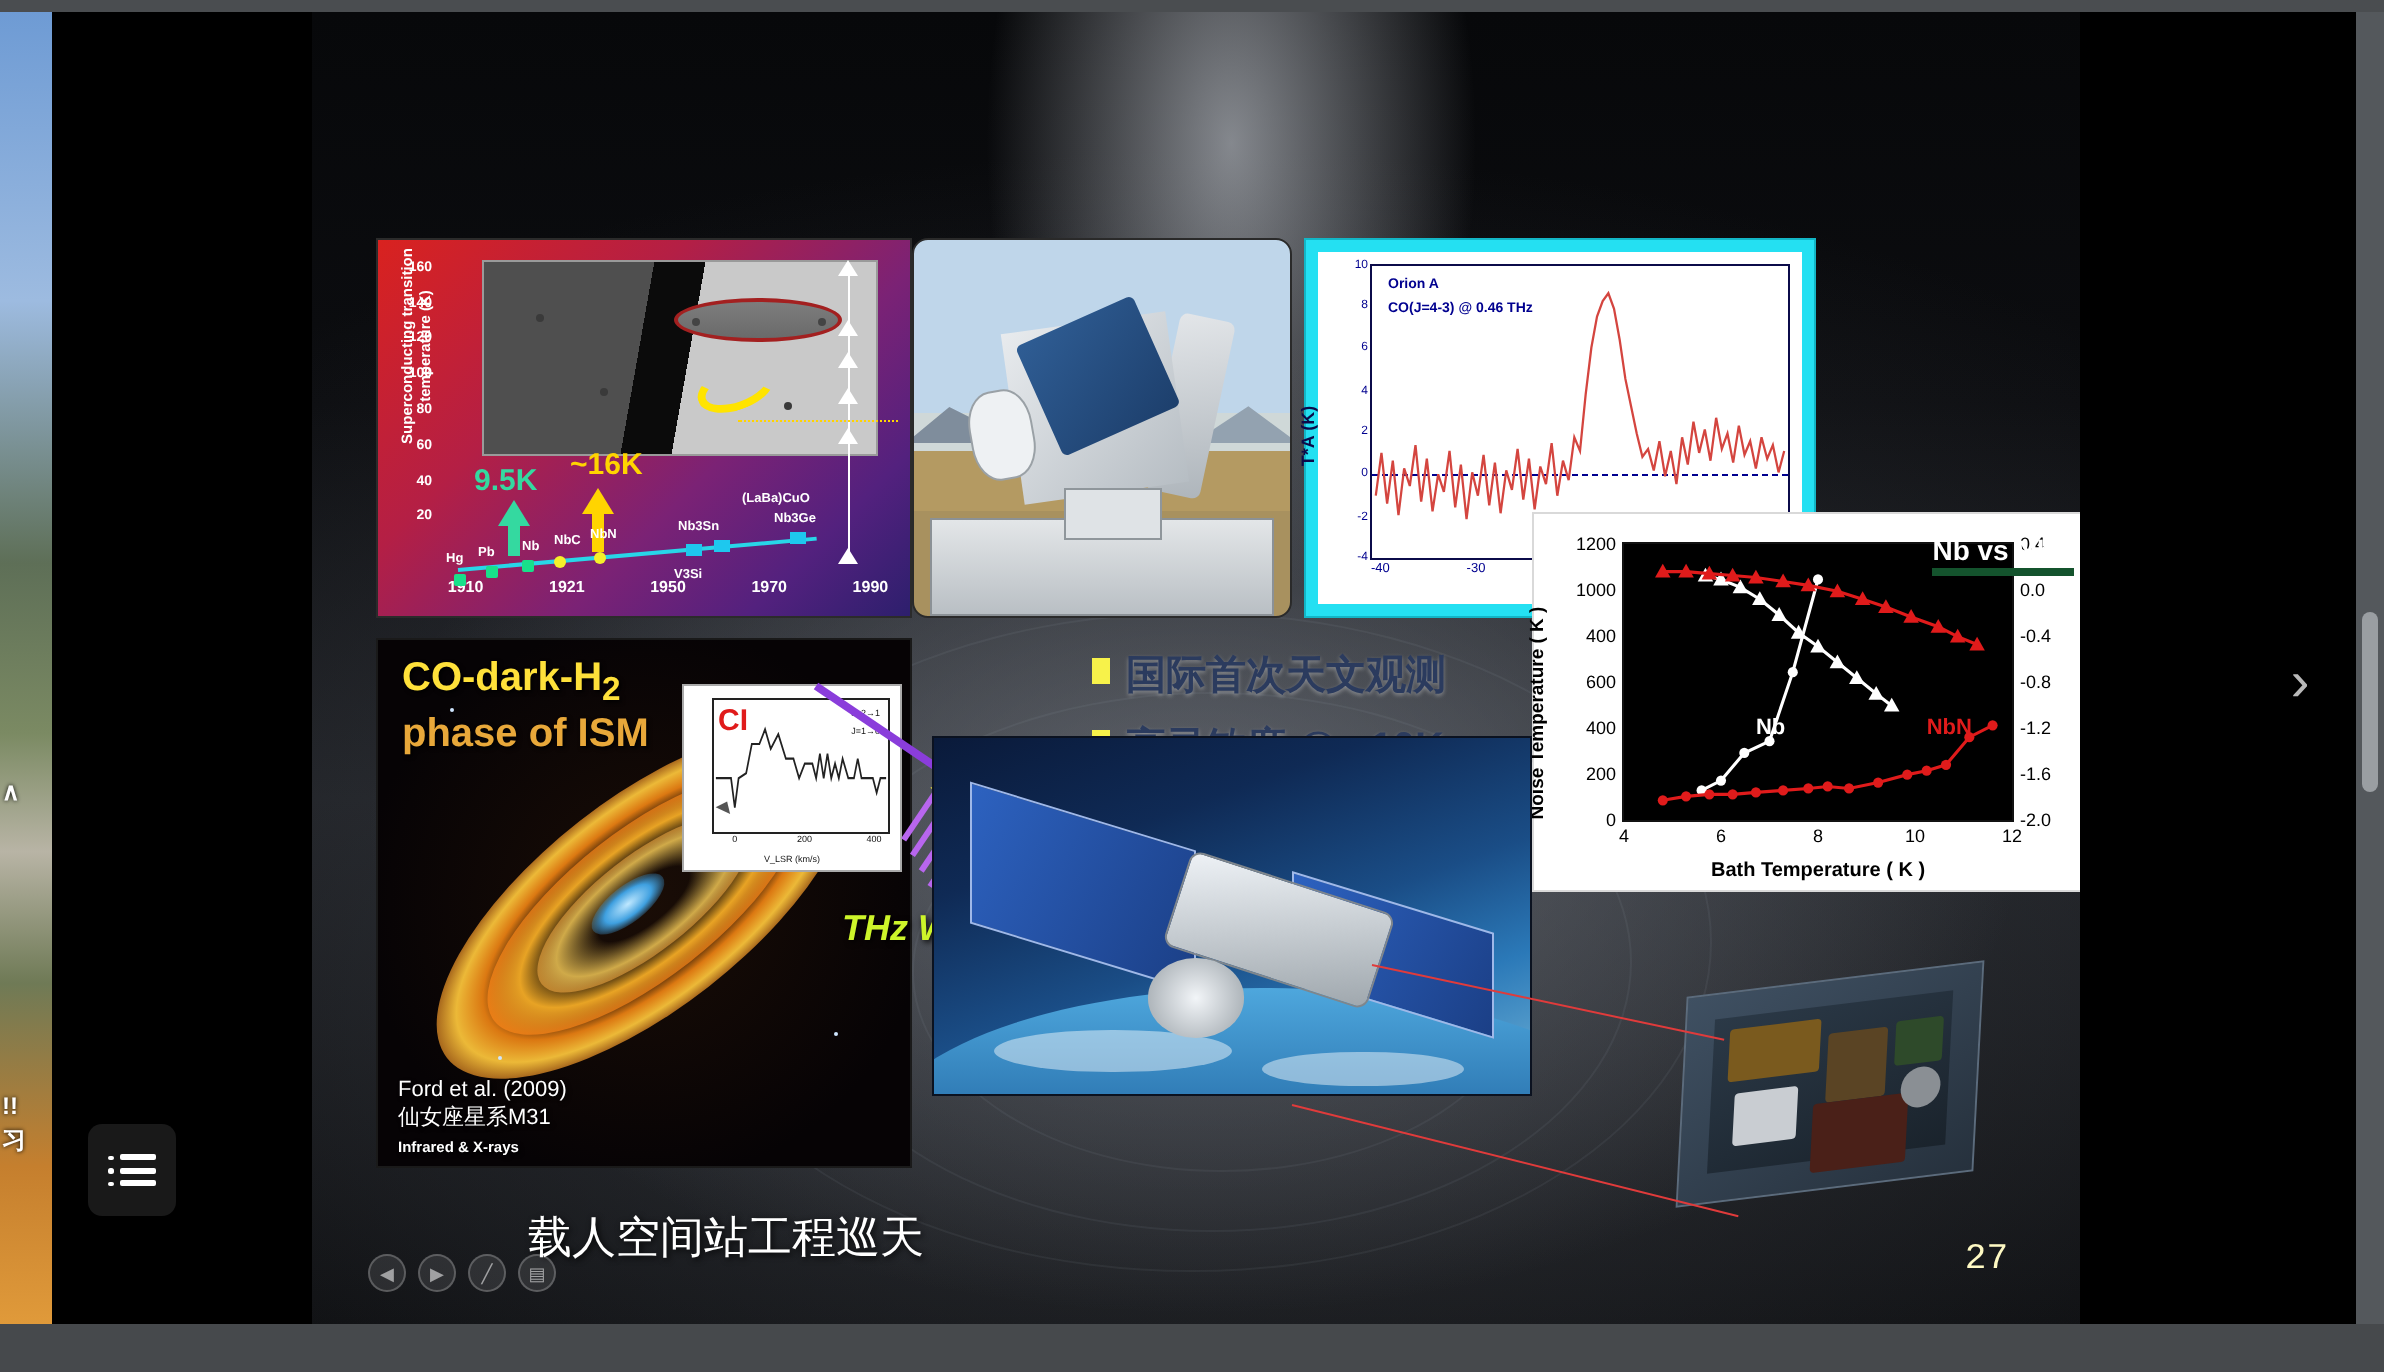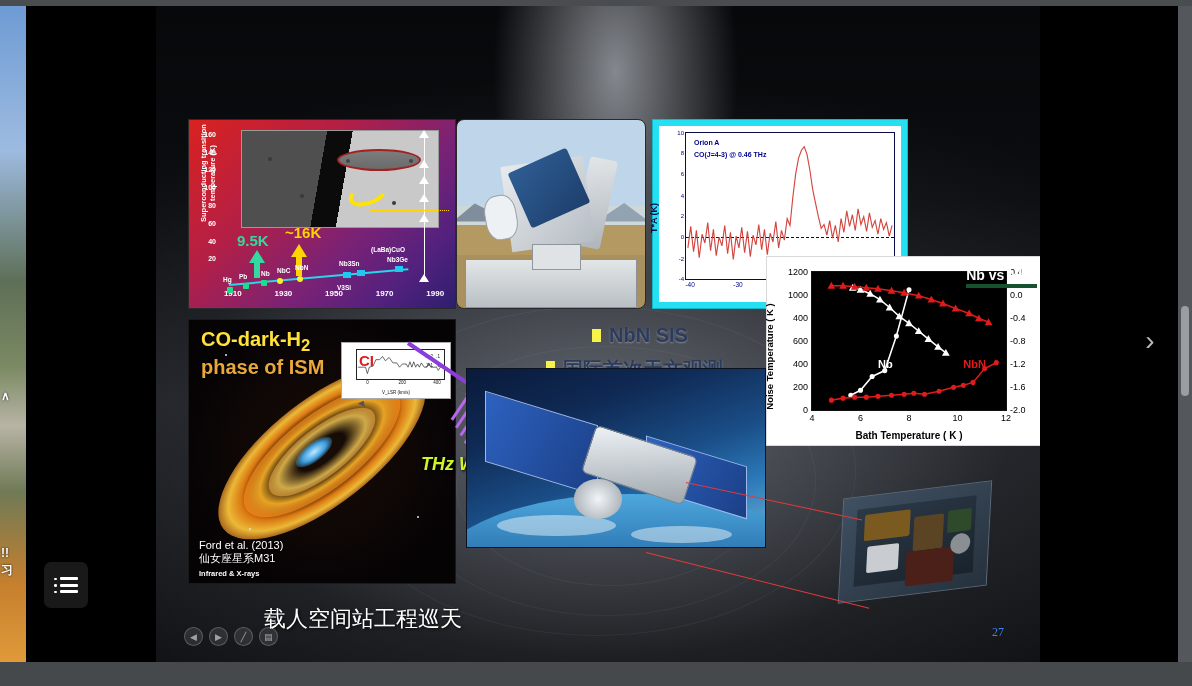--- a/index.html
+++ b/index.html
@@ -143,21 +143,21 @@
   .gx-lbl2 { position:absolute; left:12px; top:36px; font-size:20px; font-weight:bold;
     color:#e8a83a; text-shadow:1px 1px 2px #000; }
   .gx-credit { position:absolute; left:10px; bottom:32px; font-size:11px; color:#fff;
     text-shadow:1px 1px 2px #000; }
   .gx-credit2 { position:absolute; left:10px; bottom:17px; font-size:11px; color:#fff;
     text-shadow:1px 1px 2px #000; }
   .gx-credit3 { position:absolute; left:10px; bottom:5px; font-size:7.5px; font-weight:bold;
     color:#fff; text-shadow:1px 1px 2px #000; }
 
   
-  .ci { position:absolute; left:152px; top:22px; width:110px; height:57px;
+  .ci { position:absolute; left:152px; top:22px; width:110px; height:94px;
     background:#fff; border:1px solid #aaa; }
   .ci-box { position:absolute; left:14px; top:6px; right:5px; bottom:18px; border:1px solid #222; }
   .ci-lbl { position:absolute; left:17px; top:9px; font-size:15px; font-weight:bold; color:#e01b1b; }
   .ci-leg { position:absolute; font-size:4.5px; color:#111; }
   .ci-xt { position:absolute; top:100%; margin-top:1px; font-size:4.5px;
     color:#111; transform:translateX(-50%); }
   .ci-xl { position:absolute; left:0; right:0; bottom:3px; text-align:center;
     font-size:4.5px; color:#111; }
   .ci-cursor { position:absolute; left:18px; top:56px; width:0;height:0;
     border-left:5px solid #555; border-bottom:4px solid transparent; border-top:4px solid transparent;
@@ -205,22 +205,22 @@
 
   
   .cryo { position:absolute; left:650px; top:460px; width:220px; height:160px; }
   .cryo-box { position:absolute; left:34px; top:24px; width:150px; height:104px;
     background:linear-gradient(150deg,#3f5062,#26313d); transform:rotate(-7deg) skewX(-10deg);
     border:1px solid #5b6b7c; }
   .cryo-in { position:absolute; left:14px; top:12px; right:14px; bottom:14px;
     background:linear-gradient(160deg,#2b3947,#1a232c); }
   .cryo-c { position:absolute; border-radius:2px; }
   .red-line { position:absolute; height:1px; background:#e03b3b; transform-origin:left center; }
-  .pagenum { position:absolute; right:36px; bottom:22px; font-size:12px; color:#3b82f6;
-    font-family:Liberation Serif, serif; }
+  .pagenum { position:absolute; right:36px; bottom:22px; font-size:18px; color:#fef9c3;
+    font-family:Liberation Mono, monospace; }
 
   
   .caption { position:absolute; left:66px; bottom:28px; width:240px; text-align:right;
     color:#fff; font-size:22px; font-weight:500; line-height:1.38;
     text-shadow:1px 1px 3px rgba(0,0,0,.9); }
 
   
   .ppt-tools { position:absolute; left:28px; bottom:16px; display:flex; gap:6px; }
   .ppt-btn { width:19px; height:19px; border-radius:50%; background:rgba(255,255,255,.10);
     border:1px solid rgba(255,255,255,.22); display:flex; align-items:center;
@@ -283,21 +283,21 @@
           <span class="tc-ytick" style="top:6%">160</span>
           <span class="tc-ytick" style="top:17%">140</span>
           <span class="tc-ytick" style="top:28%">120</span>
           <span class="tc-ytick" style="top:39%">100</span>
           <span class="tc-ytick" style="top:50%">80</span>
           <span class="tc-ytick" style="top:61%">60</span>
           <span class="tc-ytick" style="top:72%">40</span>
           <span class="tc-ytick" style="top:83%">20</span>
 
           <span class="tc-xtick" style="left:6%">1910</span>
-          <span class="tc-xtick" style="left:28%">1930</span>
+          <span class="tc-xtick" style="left:28%">1921</span>
           <span class="tc-xtick" style="left:50%">1950</span>
           <span class="tc-xtick" style="left:72%">1970</span>
           <span class="tc-xtick" style="left:94%">1990</span>
 
           <div class="tc-photo">
             <span class="tc-dot" style="left:26px;top:26px;"></span>
             <span class="tc-dot" style="left:58px;top:63px;"></span>
             <span class="tc-dot" style="left:150px;top:70px;"></span>
             <div class="tc-ellipse">
               <span class="tc-dot" style="left:7px;top:8px;background:#444;"></span>
@@ -490,21 +490,21 @@
           background:radial-gradient(ellipse at center, rgba(0,0,0,0) 30%, rgba(255,210,90,.8) 58%, rgba(200,80,20,.4) 82%, rgba(40,10,5,0) 96%);"></div>
         <div class="gx-core"></div>
         <span class="gx-star" style="left:36px;top:34px;"></span>
         <span class="gx-star" style="left:214px;top:62px;"></span>
         <span class="gx-star" style="left:60px;top:208px;"></span>
         <span class="gx-star" style="left:228px;top:196px;"></span>
         <span class="gx-star" style="left:176px;top:28px;"></span>
 
         <div class="gx-lbl1"><span>CO-dark-H</span><sub>2</sub></div>
         <div class="gx-lbl2">phase of ISM</div>
-        <div class="gx-credit">Ford et al. (2013)</div>
+        <div class="gx-credit">Ford et al. (2009)</div>
         <div class="gx-credit2">仙女座星系M31</div>
         <div class="gx-credit3">Infrared &amp; X-rays</div>
 
         <div class="ci">
           <div class="ci-box">
             <span class="ci-leg" style="right:4px;top:4px;">J=2→1</span>
             <span class="ci-leg" style="right:4px;top:13px;">J=1→0</span>
             <span class="ci-xt" style="left:12%">0</span>
             <span class="ci-xt" style="left:52%">200</span>
             <span class="ci-xt" style="left:92%">400</span>
@@ -527,24 +527,20 @@
         <span class="arrow" style="left:32px;top:16px;"></span>
         <span class="arrow" style="left:40px;top:20px;"></span>
         <span class="arrow" style="left:48px;top:24px;"></span>
         <span class="arrow" style="left:56px;top:28px;"></span>
         <span class="arrow" style="left:64px;top:32px;"></span>
         <span class="arrow" style="left:72px;top:36px;"></span>
       </div>
       <div class="thz">THz Wave</div>
 
       <div class="bullets">
-        <div class="bline b1">
-          <span class="bmark"></span>
-          <span>NbN SIS</span>
-        </div>
         <div class="bline b2">
           <span class="bmark"></span>
           <span>国际首次天文观测</span>
         </div>
         <div class="bline b3">
           <span class="bmark"></span>
           <span>高灵敏度 @ ~10K</span>
         </div>
         <div class="bline b4">
           <span class="bmark"></span>

